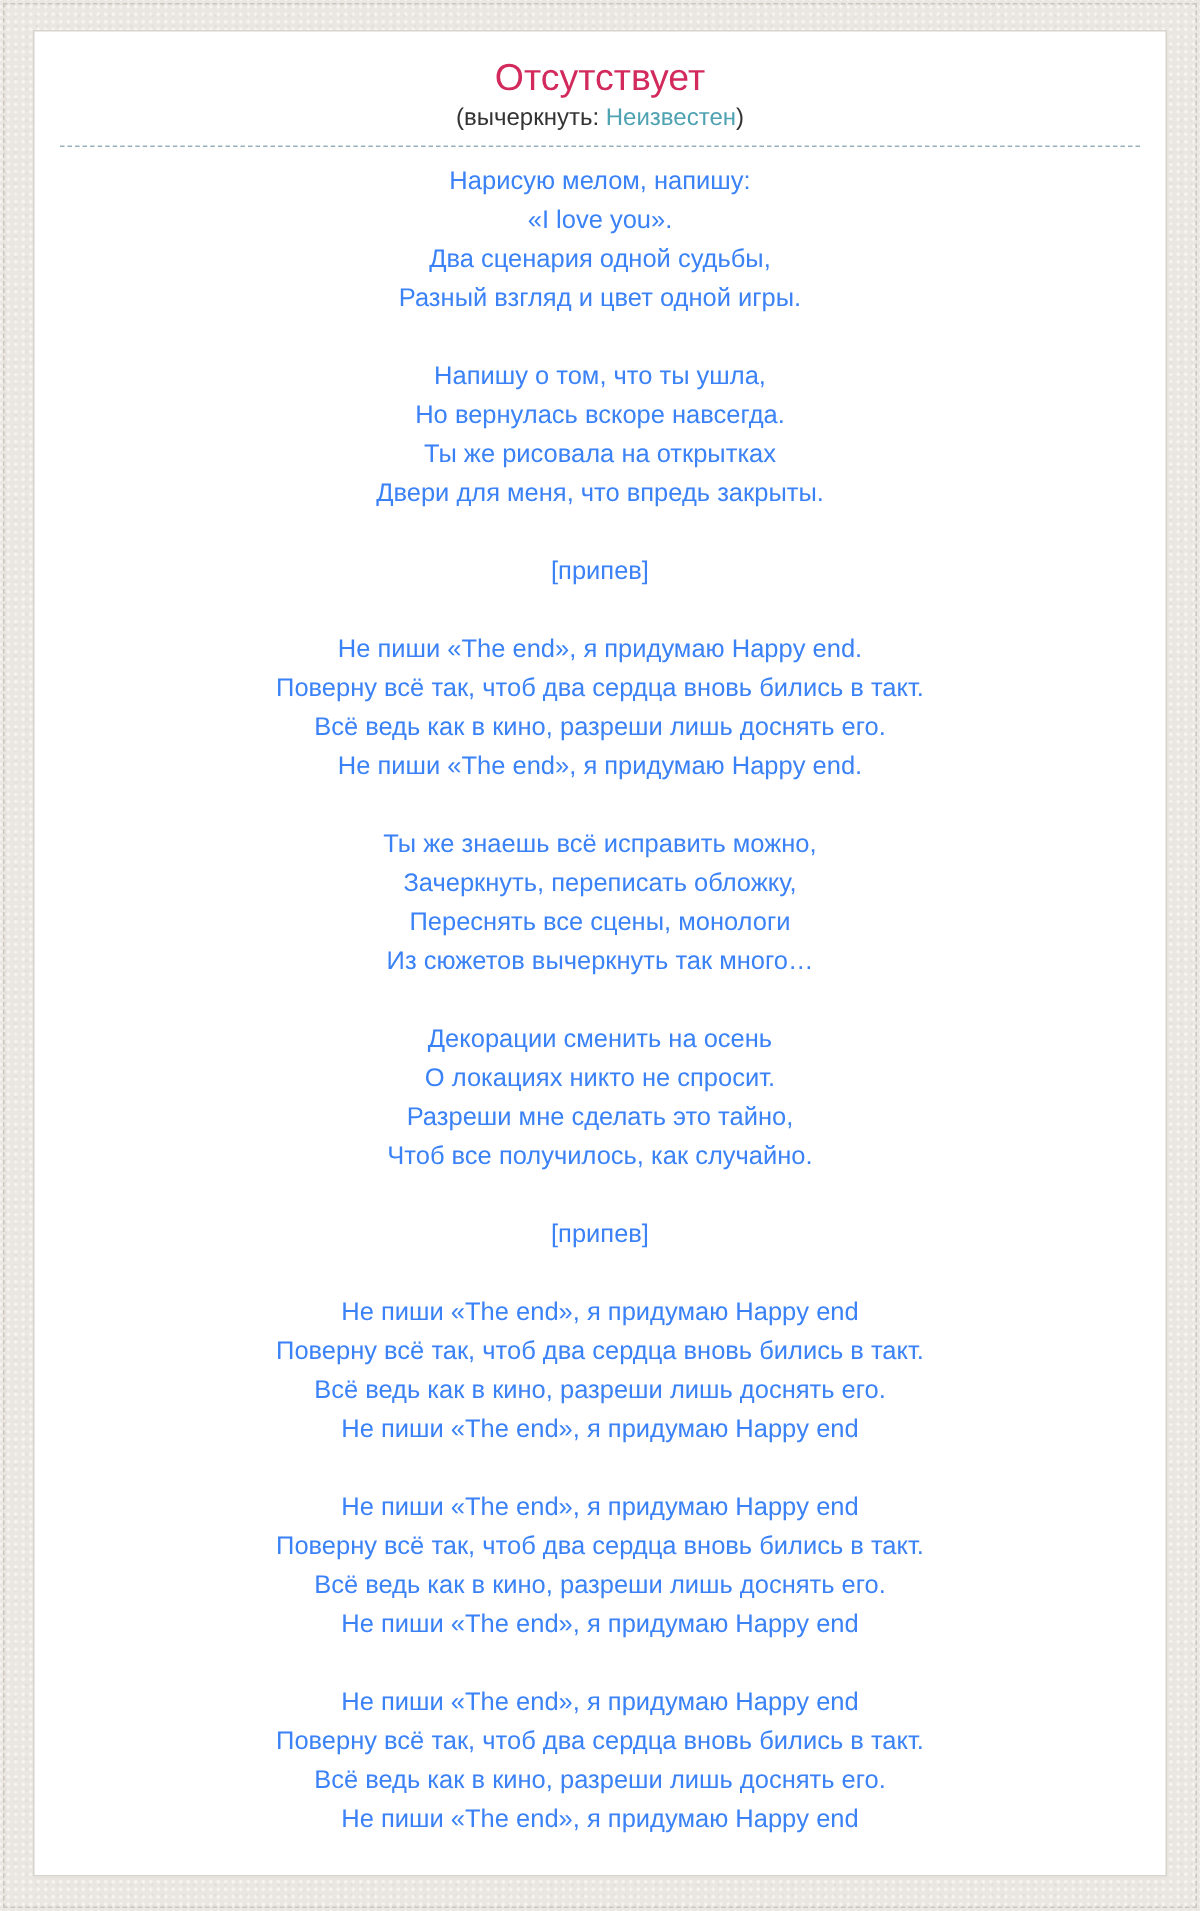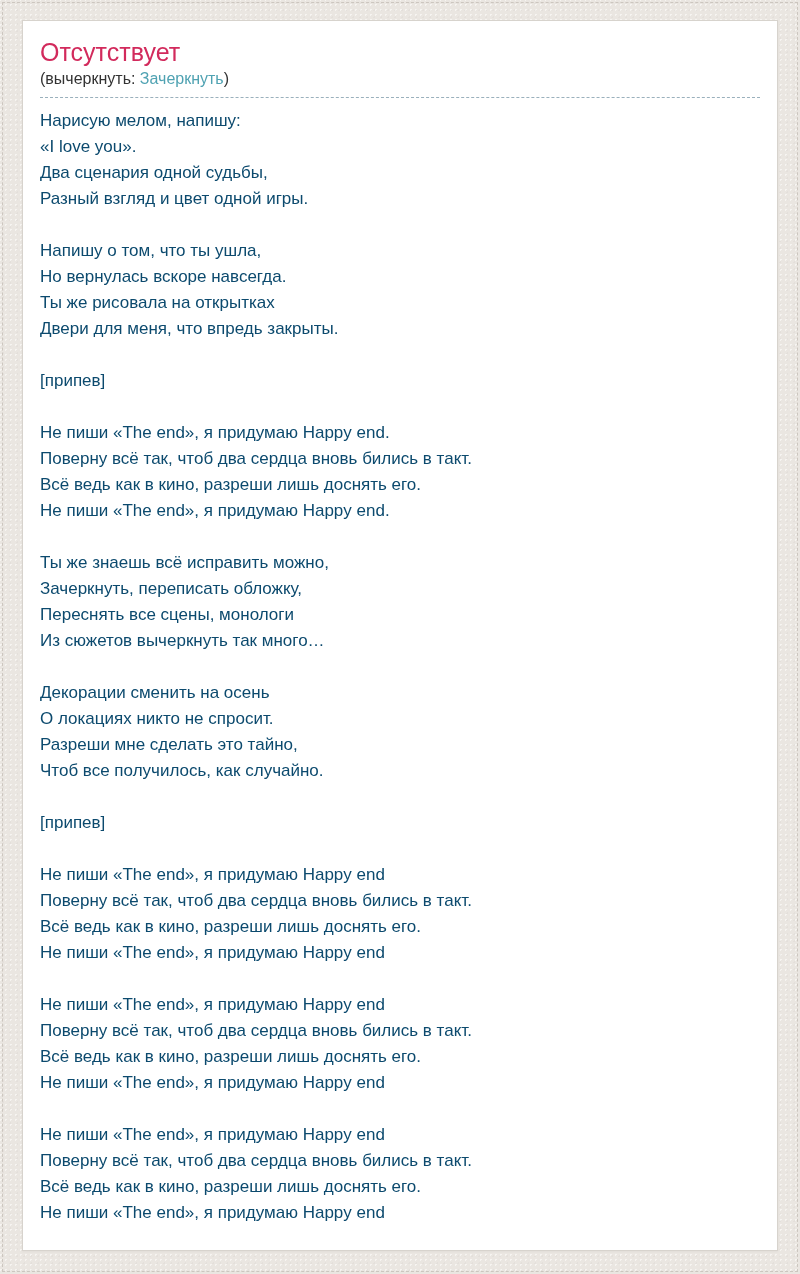--- a/index.html
+++ b/index.html
@@ -30,20 +30,21 @@
     position: absolute;
     left: 22px;
     top: 20px;
     width: 756px;
     box-sizing: border-box;
     min-height: 1230px;
     background: #ffffff;
     border: 1px solid var(--card_border_color, #d7d3cd);
     box-shadow: 0 1px 2px rgba(0,0,0,0.04);
     padding: 16px 17px 24px 17px;
+    text-align: center;
   }
   .song-title {
     margin: 0;
     font-size: 25px;
     font-weight: normal;
     line-height: 30px;
     color: var(--title_color, #d22a5c);
   }
   .artist-line {
     margin-top: 2px;
@@ -57,33 +58,33 @@
     cursor: pointer;
   }
   .header-block {
     border-bottom: 1px dashed var(--separator_color, #9ab0bc);
     padding-bottom: 8px;
   }
   .lyrics {
     margin-top: 10px;
     font-size: 17px;
     line-height: 26px;
-    color: #0c4a6e;
+    color: #3b82f6;
     white-space: pre-line;
   }
 </style>
 </head>
 <body>
 
 <div class="page-frame"></div>
 
 <div class="card">
   <div class="header-block">
     <h1 class="song-title">Отсутствует</h1>
-    <div class="artist-line"><span>(вычеркнуть: </span><a class="artist-link">Зачеркнуть</a><span>)</span></div>
+    <div class="artist-line"><span>(вычеркнуть: </span><a class="artist-link">Неизвестен</a><span>)</span></div>
   </div>
 
   <div class="lyrics">Нарисую мелом, напишу:
 «I love you».
 Два сценария одной судьбы,
 Разный взгляд и цвет одной игры.
 
 Напишу о том, что ты ушла,
 Но вернулась вскоре навсегда.
 Ты же рисовала на открытках

